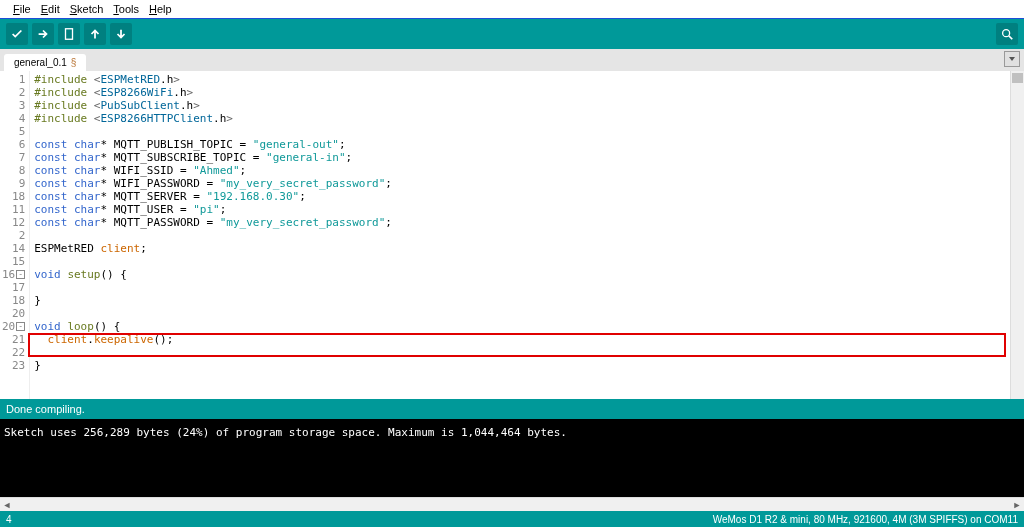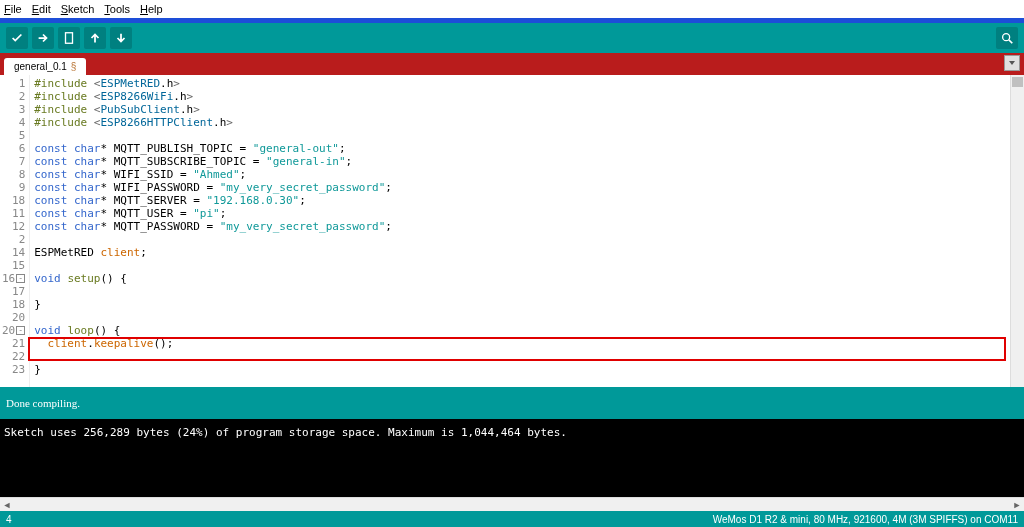--- a/index.html
+++ b/index.html
@@ -1,48 +1,48 @@
 <!DOCTYPE html>
 <html><head>
 <meta charset="utf-8">
 <style>
   * { margin: 0; padding: 0; box-sizing: border-box; }
   body { font-family: sans-serif; font-size: 11px; background: #fff; width: 1024px; height: 527px; overflow: hidden; display: flex; flex-direction: column; }
   
-  .menubar { background: #fff; padding: 2px 0; display: flex; gap: 2px; border-bottom: 5px solid #1d4ed8; }
+  .menubar { background: #fff; padding: 2px 9px; display: flex; gap: 2px; border-bottom: 1px solid #1d4ed8; }
   .menubar span { padding: 1px 4px; cursor: default; }
   .menubar span u { text-decoration: underline; }
   
   .toolbar { background: #009999; padding: 4px 6px; display: flex; align-items: center; gap: 4px; height: 30px; }
   .tb-btn { width: 22px; height: 22px; background: #008080; border-radius: 2px; display: flex; align-items: center; justify-content: center; color: #fff; }
   .tb-btn svg { width: 14px; height: 14px; fill: #fff; stroke: #fff; }
   .tb-spacer { flex: 1; }
   
-  .tabbar { background: #b91c1c; padding: 0 4px; display: flex; align-items: flex-end; height: 22px; position: relative; }
+  .tabbar { background: #e5e5e5; padding: 0 4px; display: flex; align-items: flex-end; height: 22px; position: relative; }
   .tab { background: #fff; padding: 3px 10px 3px 10px; font-size: 10px; border-top-left-radius: 3px; border-top-right-radius: 3px; display: flex; align-items: center; gap: 4px; }
   .tab-mod { color: #b87333; }
   .tab-dropdown { position: absolute; right: 4px; top: 2px; width: 16px; height: 16px; background: #e0e0e0; border: 1px solid #999; display:flex; align-items:center; justify-content:center; }
   
   .editor { flex: 1; display: flex; background: #fff; overflow: hidden; position: relative; }
   .gutter { background: #fff; color: #888; font-family: Consolas, monospace; font-size: 11px; text-align: right; padding: 2px 4px 2px 2px; line-height: 13px; border-right: 1px solid #eee; user-select: none; min-width: 24px; }
   .gutter .ln { height: 13px; }
   .fold { display: inline-block; width: 9px; height: 9px; border: 1px solid #888; font-size: 8px; line-height: 7px; text-align: center; color: #888; margin-left: 1px; vertical-align: 1px; }
   .code { font-family: Consolas, monospace; font-size: 11px; line-height: 13px; padding: 2px 4px; white-space: pre; flex:1; }
   .code .row { height: 13px; position: relative; }
   .kw-pre { color: #697a21; }
   .kw-blue { color: #3366cc; }
   .inc { color: #006699; }
   .ln-default { color: #000; }
   .id-orange { color: #cc6600; }
   .str { color: #109999; }
   .punct { color: #666; }
   .vscroll { position: absolute; right: 0; top: 0; bottom: 0; width: 14px; background: #f0f0f0; border-left: 1px solid #ddd; }
   .vscroll .thumb { position: absolute; top: 2px; left: 1px; right: 1px; height: 10px; background: #c0c0c0; }
   
-  .statusbar1 { background: #009999; color: #fff; font-size: 11px; padding: 4px 6px; height: 32px; display:flex; align-items:center;font-family:Liberation Serif, serif; }
+  .statusbar1 { background: #009999; color: #fff; font-size: 11px; padding: 4px 6px; height: 20px; display:flex; align-items:center; }
   .console { background: #000; color: #fff; font-family: Consolas, monospace; font-size: 11px; padding: 6px 4px; height: 78px; overflow: hidden; line-height: 16px; }
   .hscroll { height: 14px; background: #f0f0f0; border-top: 1px solid #ddd; position: relative; }
   .hscroll .arrow { position: absolute; top: 0; width: 14px; height: 14px; display:flex; align-items:center; justify-content:center; color:#666; font-size:9px;}
   .footer { background: #009999; color: #fff; font-size: 10px; padding: 2px 6px; display: flex; justify-content: space-between; height: 16px; align-items:center; }
 </style>
 </head>
 <body>
 
 <div class="menubar">
   <span><u>F</u>ile</span>

